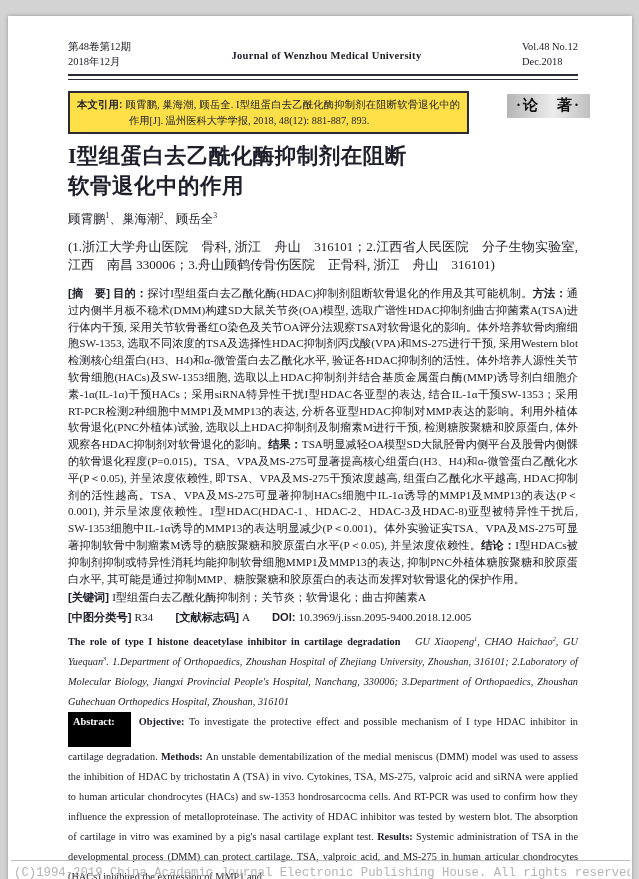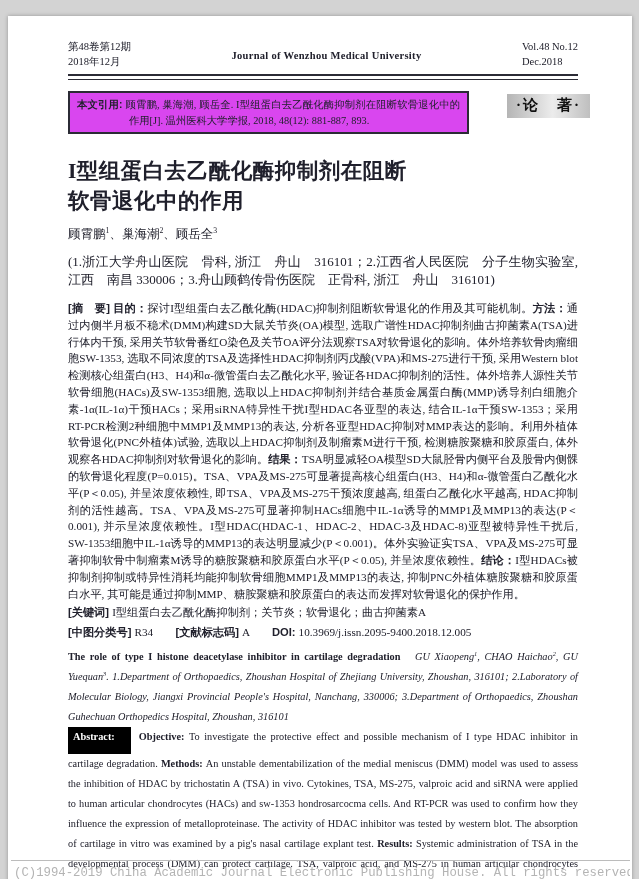--- a/index.html
+++ b/index.html
@@ -22,42 +22,42 @@
     font-size:10.5px;line-height:15px;}
   .jh-side{white-space:nowrap;}
   .jh-center{text-align:center;flex:1;}
   .jh-name-cn{font-size:14.5px;font-weight:bold;letter-spacing:3px;}
   .jh-name-en{font-size:10.5px;font-weight:bold;margin-top:2px;letter-spacing:0.3px;}
   .rule-double{margin-top:5px;border-top:2.5px solid #2b2b35;border-bottom:1px solid #2b2b35;height:3px;}
 
   
   .cite-row{position:relative;margin-top:11px;height:50px;}
   .cite-box{position:absolute;left:0;top:0;width:383px;border:2px solid #2b2b35;
-    padding:4px 7px;font-size:10.3px;line-height:15.5px;background:#d946ef;}
+    padding:4px 7px;font-size:10.3px;line-height:15.5px;background:#fde047;}
   .cite-box p{margin:0;padding-left:52px;text-indent:-52px;text-align:justify;}
   .badge{position:absolute;right:-12px;top:3px;
     background:linear-gradient(90deg,#b5b5b5,#ececec 55%,#bfbfbf);
     padding:2px 9px 3px 9px;font-size:15px;font-weight:bold;letter-spacing:2px;color:#111;}
 
   
-  .title{margin-top:15px;font-size:21.5px;font-weight:bold;line-height:30px;letter-spacing:0.5px;font-family:Liberation Serif, serif;}
+  .title{font-size:21.5px;font-weight:bold;line-height:30px;letter-spacing:0.5px;font-family:Liberation Serif, serif;}
   .authors{margin-top:10px;font-size:12.5px;}
   .affil{margin-top:10px;font-size:13px;line-height:18px;text-align:justify;}
   sup{font-size:0.62em;line-height:0;}
 
   
   .cn-abstract{margin-top:11px;font-size:11.2px;line-height:16.8px;text-align:justify;}
   .kv{font-size:11.2px;line-height:17.5px;margin-top:2px;}
   .cn-abstract b,.kv b,.fn b,.cite-box b{font-family:"Liberation Sans","DejaVu Sans",sans-serif;font-weight:bold;}
 
   
   .en-block{margin-top:6px;font-size:10.3px;line-height:20px;text-align:justify;}
   .en-abstract{font-size:10.3px;line-height:20px;text-align:justify;}
   .abs-label{display:inline-block;background:#000;color:#fff;font-weight:bold;
-    padding:0 16px 7px 5px;margin-right:8px;font-family:"Liberation Serif",serif;}
+    padding:0 16px 15px 5px;margin-right:8px;font-family:"Liberation Serif",serif;}
 
   .copyright{position:absolute;left:3px;right:2px;bottom:3px;
     border-top:1px solid #bcbcbc;padding:5px 0 2px 3px;
     color:#b4b4b4;font-size:12.3px;display:flex;gap:34px;white-space:nowrap;overflow:hidden;font-family:Liberation Mono, monospace;}
 </style>
 </head>
 <body>
 
 <div class="page">
   <div class="content">

